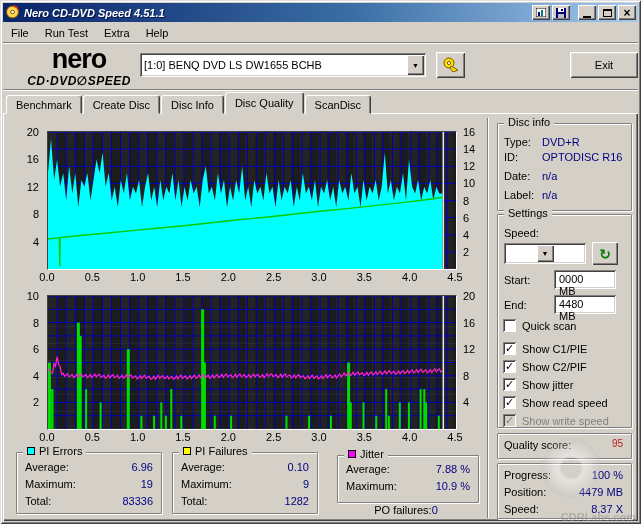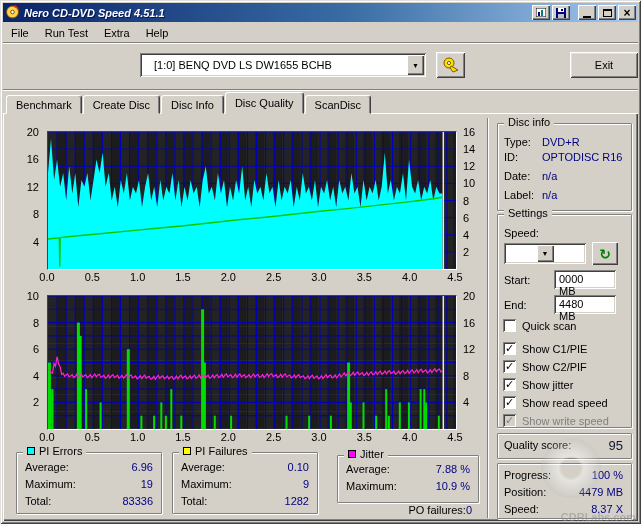--- a/index.html
+++ b/index.html
@@ -25,21 +25,21 @@
   
   .menubar{position:absolute;left:3px;top:23px;right:3px;height:19px;display:flex;align-items:center;}
   .menu-item{padding:2px 8px;cursor:default;}
   .etched{position:absolute;left:3px;right:3px;height:2px;border-top:1px solid #808080;border-bottom:1px solid #fff;}
   
   .logo{position:absolute;left:14px;top:46px;width:130px;text-align:center;line-height:1;}
   .logo .l1{font-size:27px;font-weight:900;letter-spacing:-1px;}
   .logo .l2{font-size:12px;font-weight:bold;font-style:italic;letter-spacing:.5px;margin-top:2px;}
   .combo{position:absolute;background:#fff;box-shadow:inset 1px 1px 0 #808080, inset -1px -1px 0 #fff, inset 2px 2px 0 #404040, inset -2px -2px 0 #d4d0c8;
     display:flex;align-items:center;}
-  .combo .val{flex:1;padding:0 14px;white-space:nowrap;overflow:hidden;}
+  .combo .val{flex:1;padding:0 4px;white-space:nowrap;overflow:hidden;}
   .combo .arrow-btn{width:17px;height:calc(100% - 4px);margin:2px;background:#d4d0c8;display:flex;align-items:center;justify-content:center;
     box-shadow:inset 1px 1px 0 #fff, inset -1px -1px 0 #404040, inset -2px -2px 0 #808080;font-size:7px;}
   #drive-combo{left:140px;top:53px;width:286px;height:24px;}
   .btn{position:absolute;background:#d4d0c8;display:flex;align-items:center;justify-content:center;
     box-shadow:inset 1px 1px 0 #fff, inset -1px -1px 0 #404040, inset 2px 2px 0 #dfdfdf, inset -2px -2px 0 #808080;
     font-size:11px;cursor:default;}
   #opt-btn{left:436px;top:52px;width:29px;height:26px;}
   #start-btn{left:474px;top:52px;width:80px;height:26px;border:1px solid #000;outline:1px dotted #000;outline-offset:-5px;}
   #exit-btn{left:570px;top:52px;width:68px;height:26px;}
   
@@ -72,21 +72,21 @@
   .group{position:absolute;border:1px solid #808080;border-radius:1px;
     box-shadow:inset 1px 1px 0 #fff, 1px 1px 0 #fff;}
   .gtitle{position:absolute;top:-8px;left:6px;background:#d4d0c8;padding:0 4px;display:flex;align-items:center;gap:4px;white-space:nowrap;}
   .legend-sq{width:8px;height:8px;border:1px solid #000;display:inline-block;}
   .grow{position:absolute;left:8px;right:8px;display:flex;justify-content:space-between;}
   .val-navy{color:#000080;}
   
   #g-pie{left:16px;top:452px;width:146px;height:62px;}
   #g-pif{left:172px;top:452px;width:146px;height:62px;}
   #g-jit{left:337px;top:455px;width:142px;height:48px;}
-  .po-row{position:absolute;left:340px;top:504px;width:132px;display:flex;justify-content:flex-end;}
+  .po-row{position:absolute;left:340px;top:504px;width:132px;display:flex;justify-content:center;}
   
   .vdivider{position:absolute;left:487px;top:118px;height:400px;width:2px;border-left:1px solid #808080;border-right:1px solid #fff;}
   #g-disc{left:497px;top:123px;width:135px;height:88px;}
   #g-set{left:497px;top:214px;width:135px;height:214px;}
   #g-qual{left:497px;top:433px;width:135px;height:26px;}
   #g-prog{left:497px;top:463px;width:135px;height:56px;}
   .di-row{position:absolute;left:6px;}
   .di-row .lab{display:inline-block;width:38px;}
   .set-lab{position:absolute;left:6px;}
   .field{position:absolute;background:#fff;box-shadow:inset 1px 1px 0 #808080, inset -1px -1px 0 #fff, inset 2px 2px 0 #404040, inset -2px -2px 0 #d4d0c8;
@@ -97,21 +97,21 @@
   #refresh-btn{left:94px;top:27px;width:26px;height:23px;color:#008000;font-weight:bold;font-size:14px;}
   .cb-row{position:absolute;left:5px;display:flex;align-items:center;gap:6px;}
   .cb-box{width:13px;height:13px;background:#fff;box-shadow:inset 1px 1px 0 #808080, inset -1px -1px 0 #fff, inset 2px 2px 0 #404040;
     font-size:11px;line-height:12px;text-align:center;font-weight:bold;}
   .cb-row.disabled .cb-label{color:#808080;}
   .cb-row.disabled .cb-box{background:#d4d0c8;color:#808080;}
   .ghost-disc{position:absolute;left:541px;top:438px;width:60px;height:60px;border-radius:50%;
     background:radial-gradient(circle at 50% 50%, rgba(255,255,255,0.0) 0 22%, rgba(255,255,255,0.75) 30%, rgba(180,180,180,0.35) 70%, rgba(255,255,255,0.0) 72%);
     opacity:.55;pointer-events:none;z-index:8;}
   .watermark{position:absolute;right:5px;bottom:1px;font-size:11px;font-weight:bold;color:#8c8c8c;opacity:.5;z-index:9;margin-left:48px;}
-  .qual-val{position:absolute;right:8px;top:4px;font-size:13px;color:#0f172a;}
+  .qual-val{position:absolute;right:8px;top:4px;font-size:10px;color:#b91c1c;}
   .qual-lab{position:absolute;left:6px;top:5px;}
 </style>
 </head>
 <body>
 
 <div class="win">
 
   <div class="titlebar">
     <span>
       <svg width="15" height="15" viewBox="0 0 15 15">
@@ -149,20 +149,24 @@
   </div>
 
   <div class="menubar">
     <span class="menu-item">File</span>
     <span class="menu-item">Run Test</span>
     <span class="menu-item">Extra</span>
     <span class="menu-item">Help</span>
   </div>
   <div class="etched" style="top:42px"></div>
 
+  <div class="logo">
+    <div class="l1">nero</div>
+    <div class="l2">CD·DVD∅SPEED</div>
+  </div>
   <div class="combo" id="drive-combo">
     <span class="val">[1:0]   BENQ DVD LS DW1655 BCHB</span>
     <span class="arrow-btn">
         <span>▼</span>
       </span>
   </div>
   <div class="btn" id="opt-btn">
     <svg width="19" height="17" viewBox="0 0 19 17">
         <circle cx="8" cy="6" r="5" fill="#ffe000" stroke="#7a5a00"></circle>
         <circle cx="8" cy="6" r="1.6" fill="#fff" stroke="#7a5a00"></circle>

